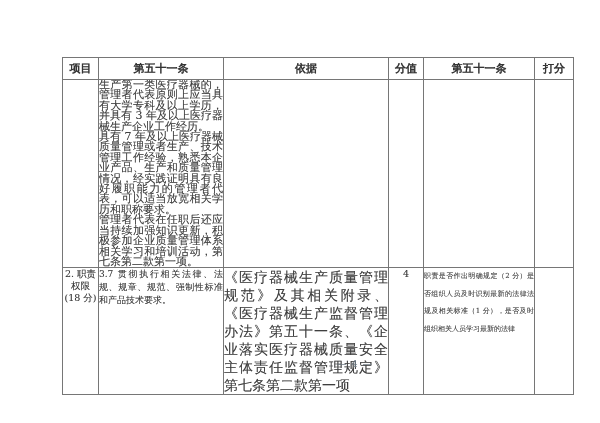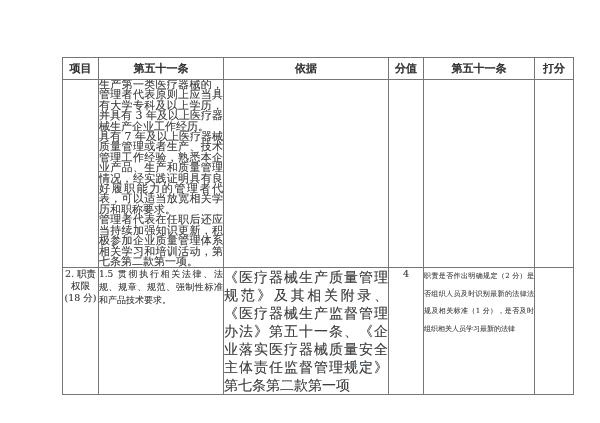--- a/index.html
+++ b/index.html
@@ -137,21 +137,21 @@
         <td></td>
         <td></td>
       </tr>
       <tr class="row-2">
         <td class="cell-item-2">
           <div>2. 职责</div>
           <div>权限</div>
           <div>(18 分)</div>
         </td>
         <td class="cell-req-2">
-          <p>1.5 贯彻执行相关法律、法规、规章、规范、强制性标准和产品技术要求。</p>
+          <p>3.7 贯彻执行相关法律、法规、规章、规范、强制性标准和产品技术要求。</p>
         </td>
         <td class="cell-basis-2">《医疗器械生产质量管理规范》及其相关附录、《医疗器械生产监督管理办法》第五十一条、《企业落实医疗器械质量安全主体责任监督管理规定》第七条第二款第一项</td>
         <td class="cell-score-2">4</td>
         <td class="cell-eval-2">职责是否作出明确规定（2 分）是否组织人员及时识别最新的法律法规及相关标准（1 分），是否及时组织相关人员学习最新的法律</td>
         <td></td>
       </tr>
     </tbody>
   </table>
 
   <div class="footer-pagenum">— 4 —</div>

